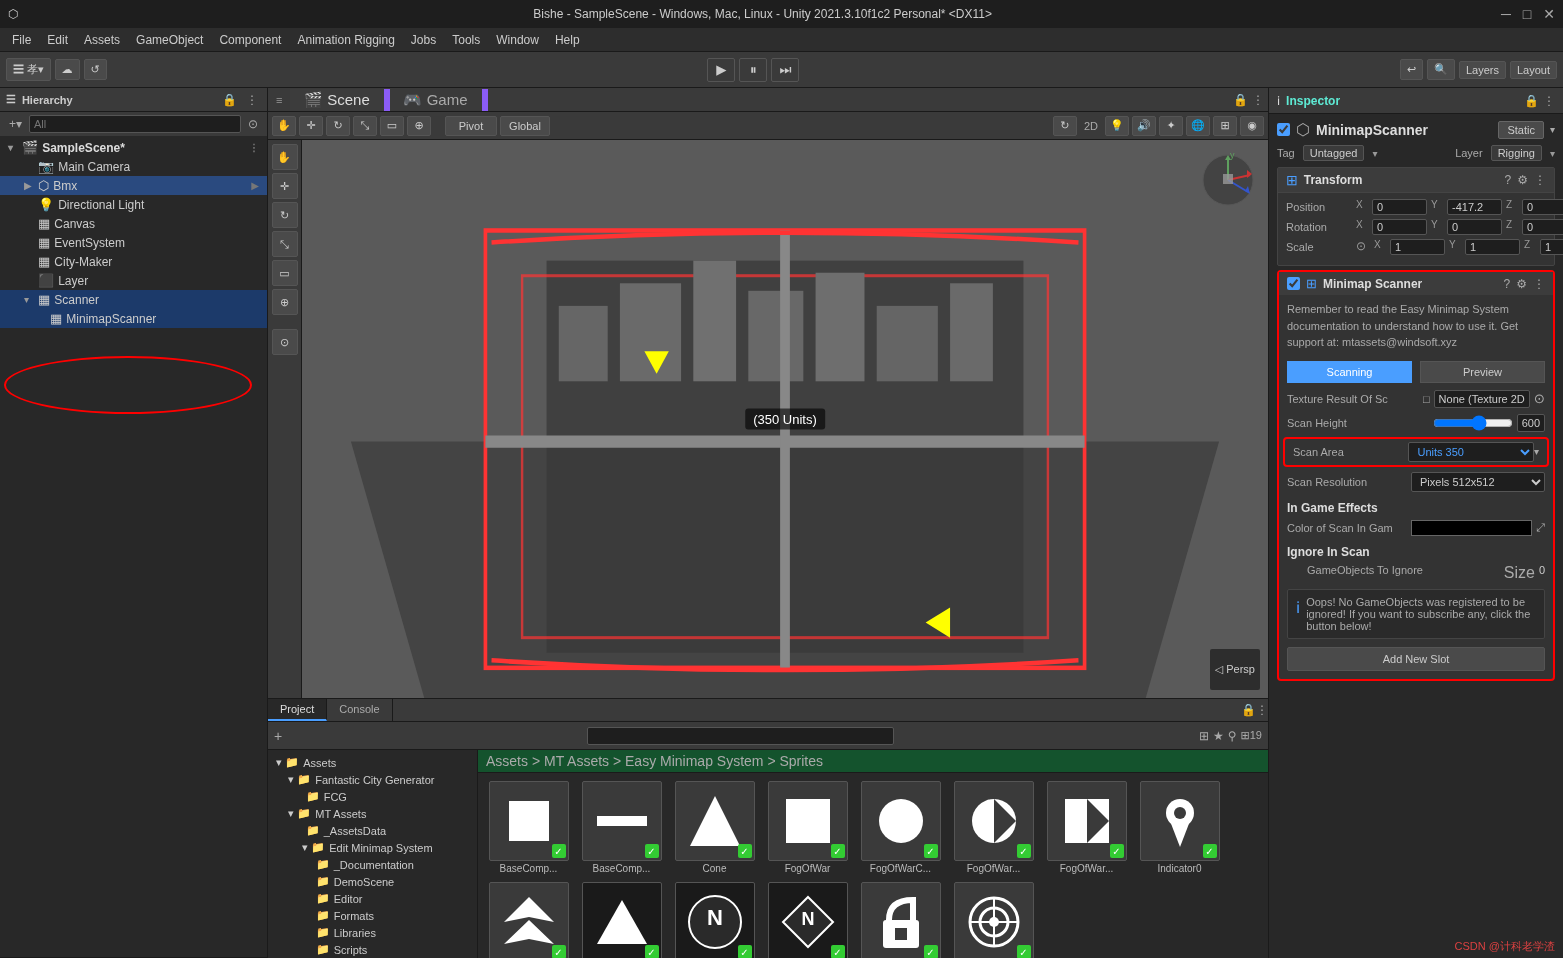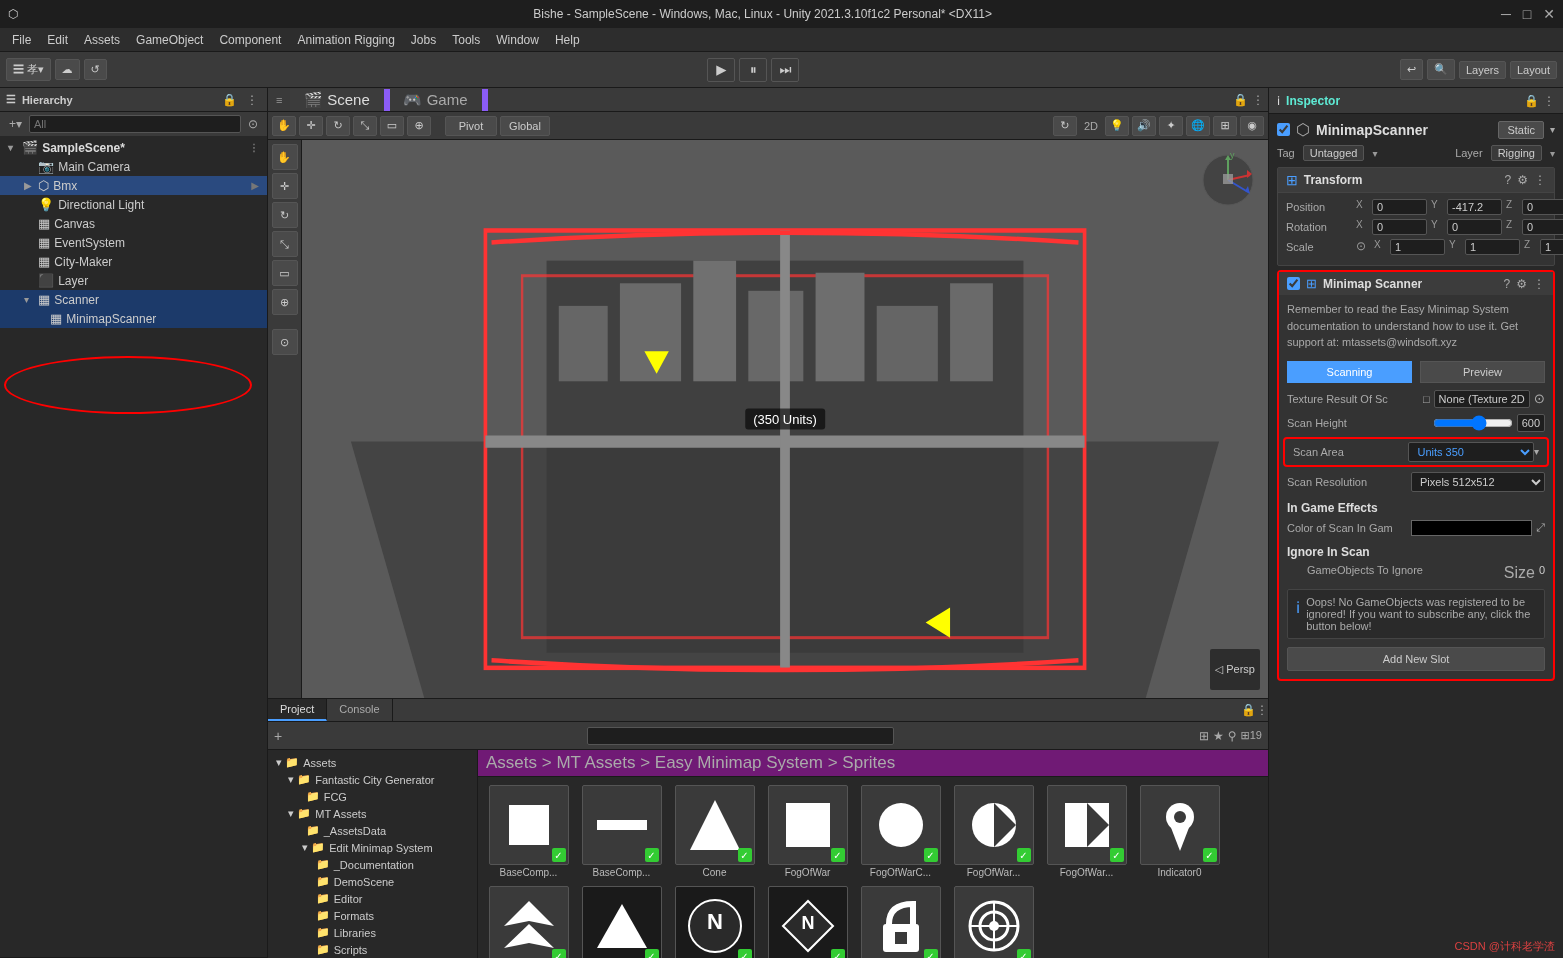--- a/index.html
+++ b/index.html
@@ -455,21 +455,21 @@
           </div>
           <div class="proj-item" style="padding-left:48px;">
             <span>📁</span>
             <span>Scripts</span>
           </div>
 
         </div>
 
         <div style="flex:1; display:flex; flex-direction:column; overflow:hidden;">
 
-          <div style="background:#701a75; padding:3px 8px; font-size:17px; color:#aaa; border-bottom:1px solid #1a1a1a; display:flex; align-items:center; gap:4px;">
+          <div style="background:#14532d; padding:3px 8px; font-size:14px; color:#aaa; border-bottom:1px solid #1a1a1a; display:flex; align-items:center; gap:4px;">
             <span>Assets &gt; MT Assets &gt; Easy Minimap System &gt; Sprites</span>
           </div>
           <div class="project-assets">
 
             <div class="asset-item">
               <div class="asset-thumb">
                 <svg width="60" height="60">
                     <rect x="10" y="10" width="40" height="40" fill="white"></rect>
                   </svg>
                 <span class="check-badge">✓</span>

